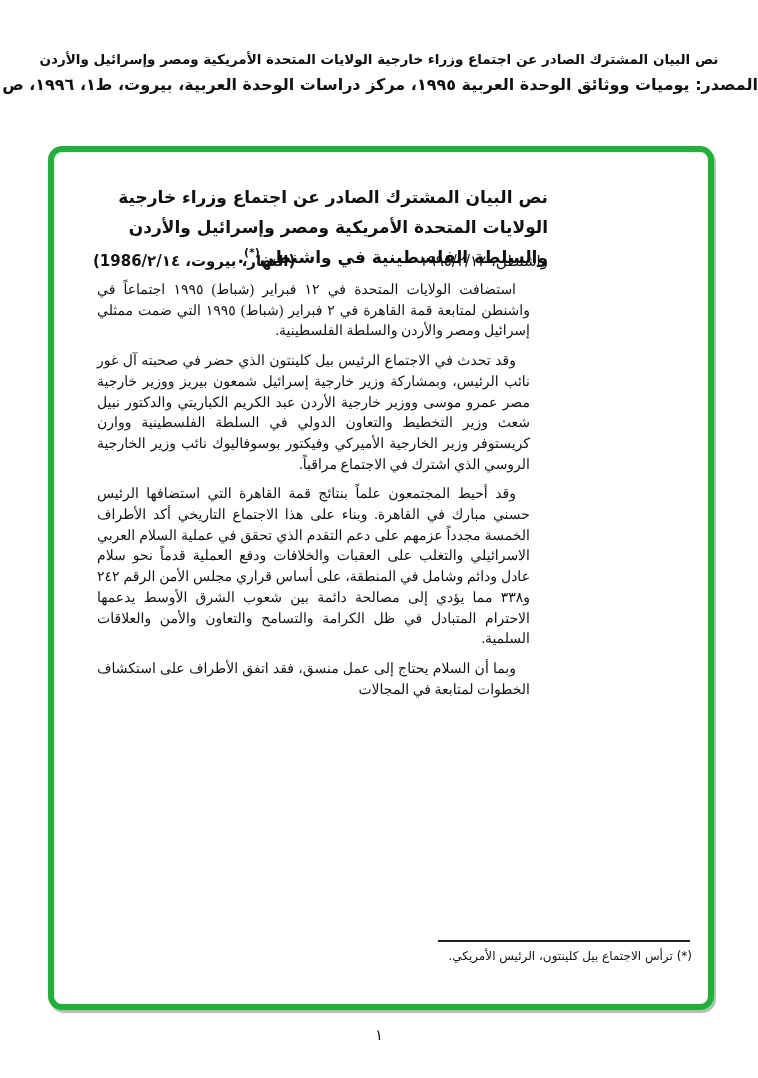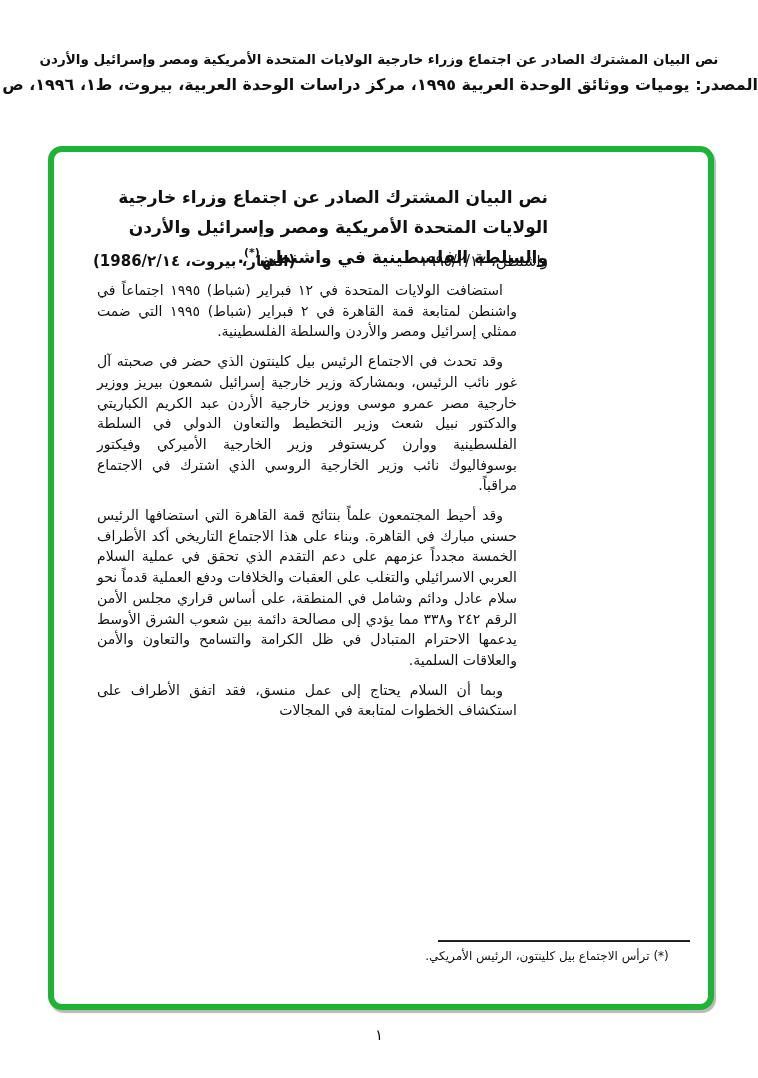--- a/index.html
+++ b/index.html
@@ -42,30 +42,30 @@
     font-size:15px; line-height:22px;
   }
   .dateline .src { font-weight:bold; }
 
   
   .body-text {
     position:absolute; top:128px; right:178px; width:433px;
     direction:rtl; text-align:justify;
     font-size:14px; line-height:20.7px;
   }
-  .body-text p { margin:0 13px 9px 0; text-indent:14px; }
+  .body-text p { margin:0 0 9px 0; text-indent:14px;font-family:Liberation Serif, serif; }
 
   
   .footnote-rule {
     position:absolute; top:788px; right:18px; width:252px;
     border-top:2px solid #222; height:0;
   }
   .footnote {
     position:absolute; top:796px; right:16px; width:290px;
-    direction:rtl; text-align:center;
+    direction:rtl; text-align:right;
     font-size:12px; line-height:17px;
   }
 
   
   .page-number {
     position:absolute; top:1026px; left:0; width:758px;
     text-align:center; font-size:15px;
   }
 </style>
 </head>

